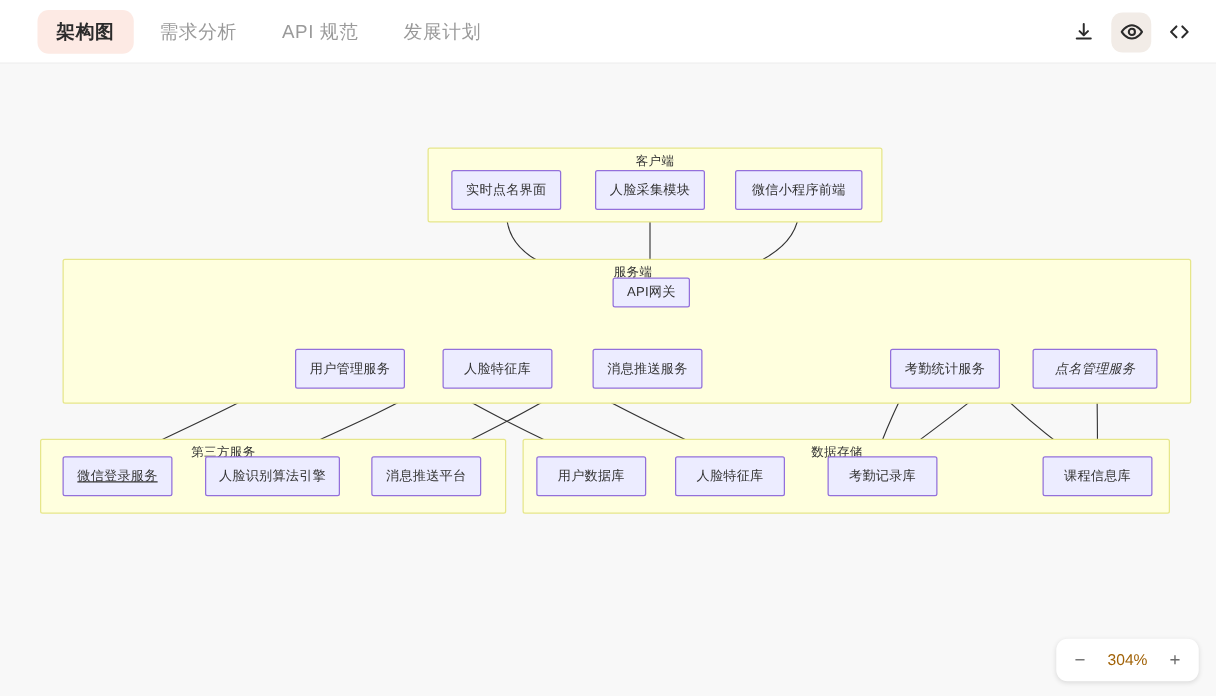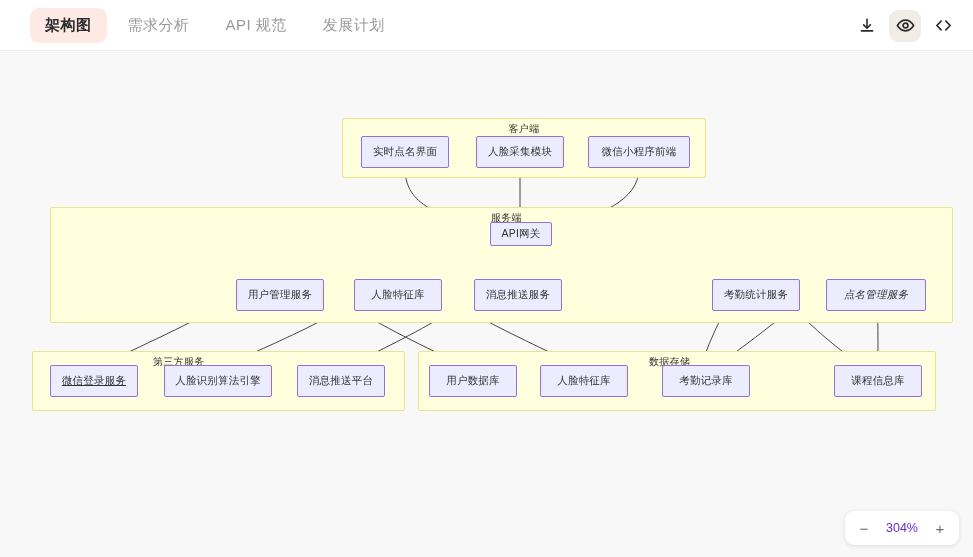--- a/index.html
+++ b/index.html
@@ -55,21 +55,21 @@
   
   .zoomctl{
     position:absolute;right:14px;bottom:12px;height:34px;
     background:#ffffff;border-radius:9px;box-shadow:0 1px 4px rgba(0,0,0,.12);
     display:flex;align-items:center;padding:0 6px;gap:4px;
   }
   .zbtn{
     width:26px;height:26px;border-radius:6px;display:flex;align-items:center;justify-content:center;
     font-size:15px;color:#6b6b6b;cursor:pointer;user-select:none;
   }
-  .zval{font-size:12.5px;color:#6d28d9;min-width:42px;text-align:center;}
+  .zval{font-size:12.5px;color:#a16207;min-width:42px;text-align:center;}
 </style>
 </head>
 <body>
 
 <div class="app">
 
   <div class="header">
     <div class="tabs">
       <div class="tab active">架构图</div>
       <div class="tab">需求分析</div>

